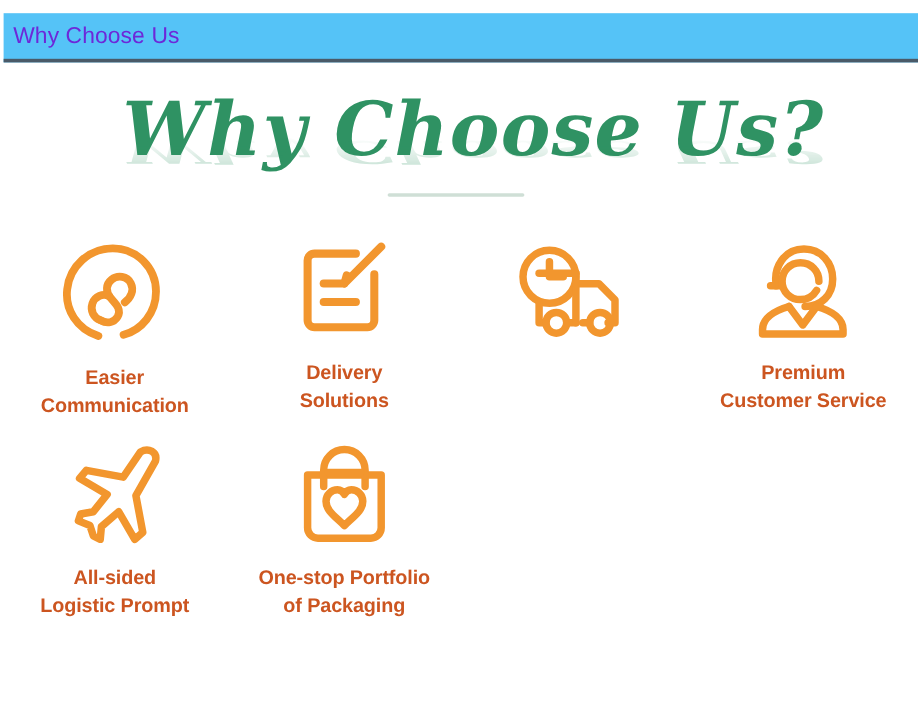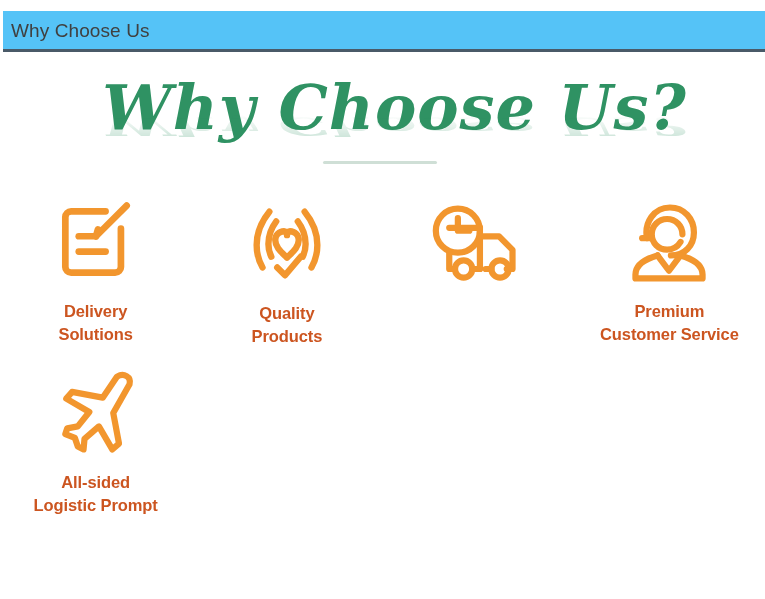--- a/index.html
+++ b/index.html
@@ -16,21 +16,21 @@
   .titlebar {
     position:absolute;
     left:3px; top:11px;
     width:762px; height:41px;
     background:#55c3f7;
     border-bottom:3px solid #4a5a68;
     display:flex; align-items:center;
   }
   .titlebar-text {
     font-size:19px;
-    color:#404040;
+    color:#6d28d9;
     padding-left:8px;
     letter-spacing:0.1px;
     line-height:1;
     white-space:nowrap;
   }
 
   
   .hero {
     position:absolute;
     left:12px; top:58px;
@@ -119,49 +119,46 @@
   <div class="hero">
     <div class="hero-wrap">
       <span class="hero-title">Why Choose Us?</span>
       <span class="hero-reflection" aria-hidden="true">Why Choose Us?</span>
     </div>
   </div>
   <div class="divider"></div>
 
   <div class="grid">
 
+    <div class="cell">
+      <div class="icon-box">
+        <svg width="96" height="96" viewBox="0 0 96 96" fill="none" stroke="#f2962e" stroke-width="6.5" stroke-linecap="round" stroke-linejoin="round">
+          <path d="M34 84 C16 78 6 62 8 45 C10 26 26 11 46 11 C66 11 82 27 82 47 C82 65 70 79 55 83"></path>
+          <path d="M36 71 C41 74 47 73 50 68 C54 61 47 56 44 52 C40 47 40 41 45 37 C50 33 58 34 61 40 C64 46 61 52 56 56"></path>
+          <path d="M36 71 C30 69 27 63 29 57 C31 51 38 48 43 51"></path>
+        </svg>
+      </div>
+      <div class="cell-label">Easier
+Communication</div>
+    </div>
 
     <div class="cell">
       <div class="icon-box">
         <svg width="92" height="92" viewBox="0 0 96 96" fill="none" stroke="#f2962e" stroke-width="7" stroke-linecap="round" stroke-linejoin="round">
           <path d="M58 16 H22 C18.7 16 16 18.7 16 22 V74 C16 77.3 18.7 80 22 80 H68 C71.3 80 74 77.3 74 74 V34"></path>
           <line x1="30" y1="42" x2="46" y2="42"></line>
           <line x1="30" y1="58" x2="58" y2="58"></line>
           <path d="M48 42 L80 10"></path>
           <path d="M48 42 L50 35"></path>
         </svg>
       </div>
       <div class="cell-label">Delivery
 Solutions</div>
     </div>
 
-    <div class="cell">
-      <div class="icon-box">
-        <svg width="94" height="94" viewBox="0 0 96 96" fill="none" stroke="#f2962e" stroke-width="6.5" stroke-linecap="round" stroke-linejoin="round">
-          <path d="M30 16 C21 27 17 39 17 50 C17 58 19 66 23 73"></path>
-          <path d="M66 16 C75 27 79 39 79 50 C79 58 77 66 73 73"></path>
-          <path d="M37 26 C31 34 29 42 29 49 C29 54 30 58 32 62"></path>
-          <path d="M59 26 C65 34 67 42 67 49 C67 54 66 58 64 62"></path>
-          <path d="M48 63 C42 57 36 52 36 45 C36 40 40 36 45 36 C47 36 48 38 48 40 C48 38 49 36 51 36 C56 36 60 40 60 45 C60 52 54 57 48 63 Z"></path>
-          <path d="M38 73 L46 81 L62 62"></path>
-        </svg>
-      </div>
-      <div class="cell-label">Quality
-Products</div>
-    </div>
 
 
     <div class="cell">
       <div class="icon-box">
         <svg width="100" height="92" viewBox="0 0 104 96" fill="none" stroke="#f2962e" stroke-width="6.5" stroke-linecap="round" stroke-linejoin="round">
           <circle cx="31" cy="32" r="23"></circle>
           <path d="M31 19 V32 H43"></path>
           <path d="M22 55 L22 72 H28"></path>
           <path d="M54 72 H46"></path>
           <path d="M54 29 V72"></path>
@@ -208,15 +205,27 @@
                    L17 33
                    L23 26
                    L55 32
                    Z"></path>
         </svg>
       </div>
       <div class="cell-label">All-sided
 Logistic Prompt</div>
     </div>
 
+    <div class="cell">
+      <div class="icon-box">
+        <svg width="92" height="92" viewBox="0 0 96 96" fill="none" stroke="#f2962e" stroke-width="6.5" stroke-linecap="round" stroke-linejoin="round">
+          <path d="M16 30 H80 V76 C80 81 76 85 71 85 H25 C20 85 16 81 16 76 Z"></path>
+          <path d="M30 40 V26 C30 16 38 8 48 8 C58 8 66 16 66 26 V40"></path>
+          <line x1="34" y1="28" x2="62" y2="28"></line>
+          <path d="M48 74 C40 66 32 61 32 53 C32 47 37 43 42 43 C45 43 47 45 48 47 C49 45 51 43 54 43 C59 43 64 47 64 53 C64 61 56 66 48 74 Z"></path>
+        </svg>
+      </div>
+      <div class="cell-label">One-stop Portfolio
+of Packaging</div>
+    </div>
 
   </div>
 </div>
 
 </body></html>

